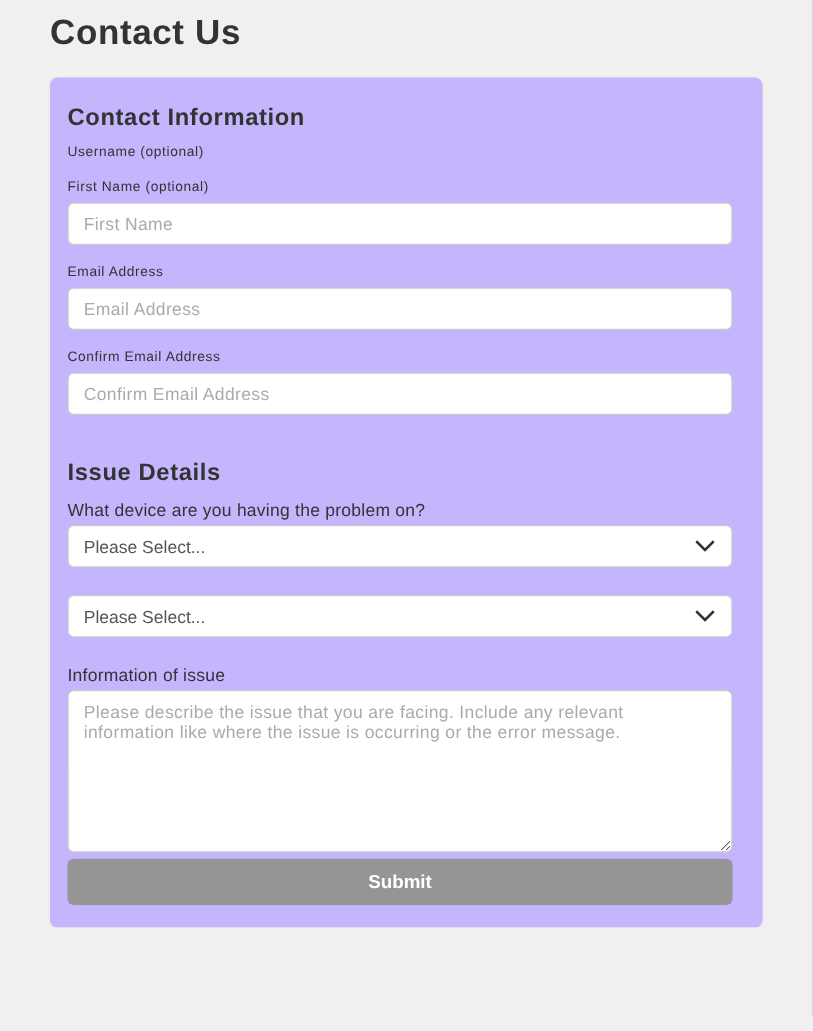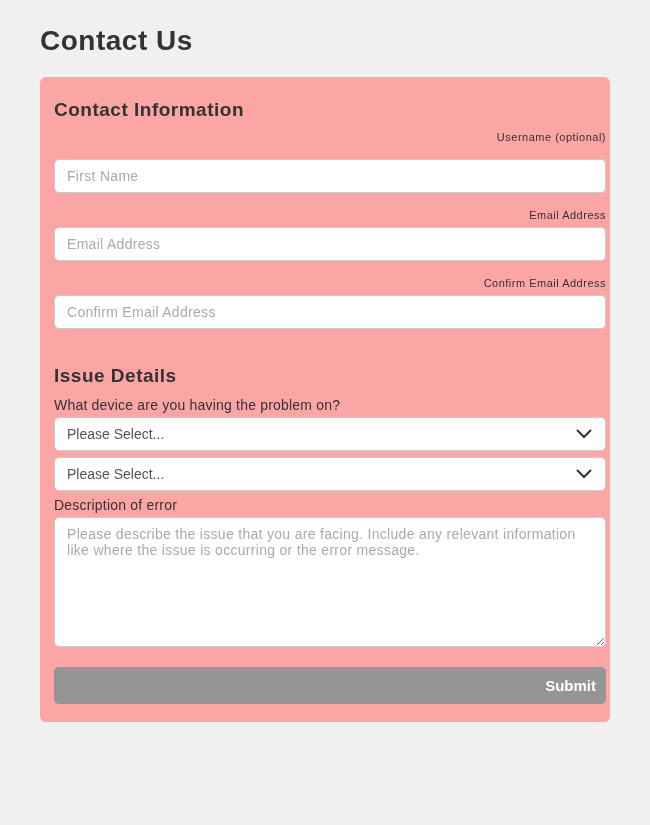--- a/index.html
+++ b/index.html
@@ -11,45 +11,44 @@
       background-color: #f0f0f0;
       font-family: 'Helvetica Neue', Arial, sans-serif;
       padding: 0 40px;
       width: 650px;
     }
     .page-title {
       font-size: 28px;
       font-weight: 700;
       color: #333;
       letter-spacing: 0.5px;
-      padding: 25px 0 20px 0;
+      padding: 10px 0 20px 0;
     }
     .card {
-      background-color: #fca5a5;
+      background-color: #c4b5fd;
       border-radius: 6px;
-      padding: 22px 4px 18px 14px;
+      padding: 22px 24px 18px 14px;
       box-shadow: 0 1px 3px rgba(0,0,0,0.05);
     }
     .section-title {
       font-size: 19px;
       font-weight: 600;
       color: #333;
       letter-spacing: 0.5px;
       margin-bottom: 10px;
     }
     .field-group {
       margin-bottom: 16px;
     }
     .field-label-small {
       font-size: 11px;
       color: #333;
       letter-spacing: 0.5px;
       margin-bottom: 6px;
       display: block;
-      text-align: right;
     }
     .field-label {
       font-size: 14px;
       color: #333;
       margin-bottom: 4px;
       display: block;
       letter-spacing: 0.2px;
     }
     input[type="text"],
     input[type="email"],
@@ -99,44 +98,43 @@
     .submit-btn {
       width: 100%;
       background-color: #959595;
       color: #fff;
       border: none;
       border-radius: 5px;
       padding: 10px;
       font-size: 15px;
       font-weight: 600;
       cursor: pointer;
-      margin-top: 16px;
-      text-align: right;
     }
     .issue-section .field-group {
-      margin-bottom: 6px;
+      margin-bottom: 22px;
     }
     .issue-section .field-group.description {
       margin-bottom: 0;
     }
   </style>
 </head>
 <body>
 
 <h1 class="page-title">Contact Us</h1>
 
 <div class="card">
 
   <h2 class="section-title">Contact Information</h2>
 
   <div class="field-group">
     <label class="field-label-small">Username (optional)</label>
   </div>
 
   <div class="field-group">
+    <label class="field-label-small">First Name (optional)</label>
     <input type="text" placeholder="First Name" style="">
   </div>
 
   <div class="field-group">
     <label class="field-label-small">Email Address</label>
     <input type="email" placeholder="Email Address" style="">
   </div>
 
   <div class="field-group">
     <label class="field-label-small">Confirm Email Address</label>
@@ -169,20 +167,20 @@
         </select>
         <span class="chevron">
           <svg width="16" height="10" viewBox="0 0 16 10">
               <path d="M1 1l7 7 7-7" stroke="#333" stroke-width="2" fill="none"></path>
             </svg>
         </span>
       </div>
     </div>
 
     <div class="field-group description">
-      <label class="field-label">Description of error</label>
+      <label class="field-label">Information of issue</label>
       <textarea placeholder="Please describe the issue that you are facing. Include any relevant information like where the issue is occurring or the error message." style=""></textarea>
     </div>
   </div>
 
   <button class="submit-btn">Submit</button>
 
 </div>
 
 </body></html>

